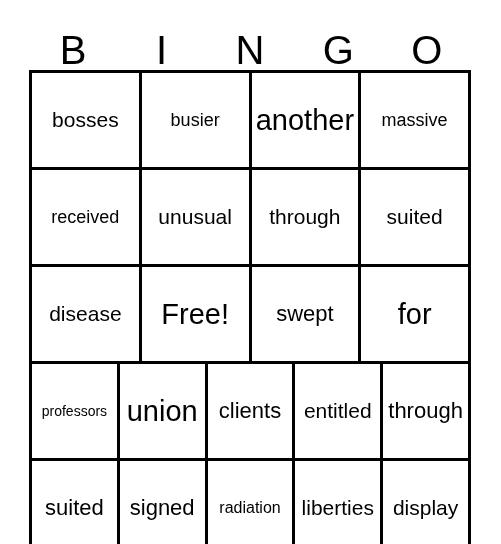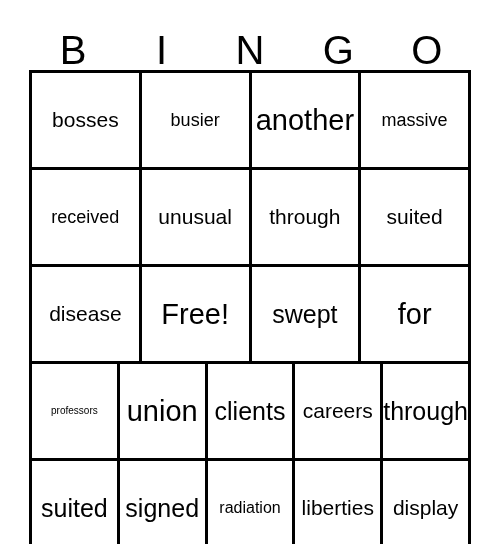--- a/index.html
+++ b/index.html
@@ -75,25 +75,25 @@
     background: #ffffff;
     padding: 0 2px;
   }
   .cell-text {
     display: block;
     line-height: 1.05;
     white-space: nowrap;
   }
 
   
-  .fs-xs  { font-size: 10px; }
+  .fs-xs  { font-size: 14px; }
   .fs-s   { font-size: 16px; }
   .fs-m   { font-size: 18px; }
   .fs-l   { font-size: 21px; }
-  .fs-xl  { font-size: 25px; }
+  .fs-xl  { font-size: 22px; }
   .fs-xxl { font-size: 29px; }
 </style>
 </head>
 <body>
 
 <div id="bingo-card">
 
   <div id="bingo-header">
     <div class="header-letter">B</div>
     <div class="header-letter">I</div>
@@ -153,21 +153,21 @@
       <div class="bingo-cell">
           <span class="cell-text fs-xs">professors</span>
         </div>
       <div class="bingo-cell">
           <span class="cell-text fs-xxl">union</span>
         </div>
       <div class="bingo-cell">
           <span class="cell-text fs-xl">clients</span>
         </div>
       <div class="bingo-cell">
-          <span class="cell-text fs-l">careers</span>
+          <span class="cell-text fs-l">entitled</span>
         </div>
       <div class="bingo-cell">
           <span class="cell-text fs-xl">through</span>
         </div>
     </div>
 
     <div class="bingo-row">
       <div class="bingo-cell">
           <span class="cell-text fs-xl">suited</span>
         </div>

